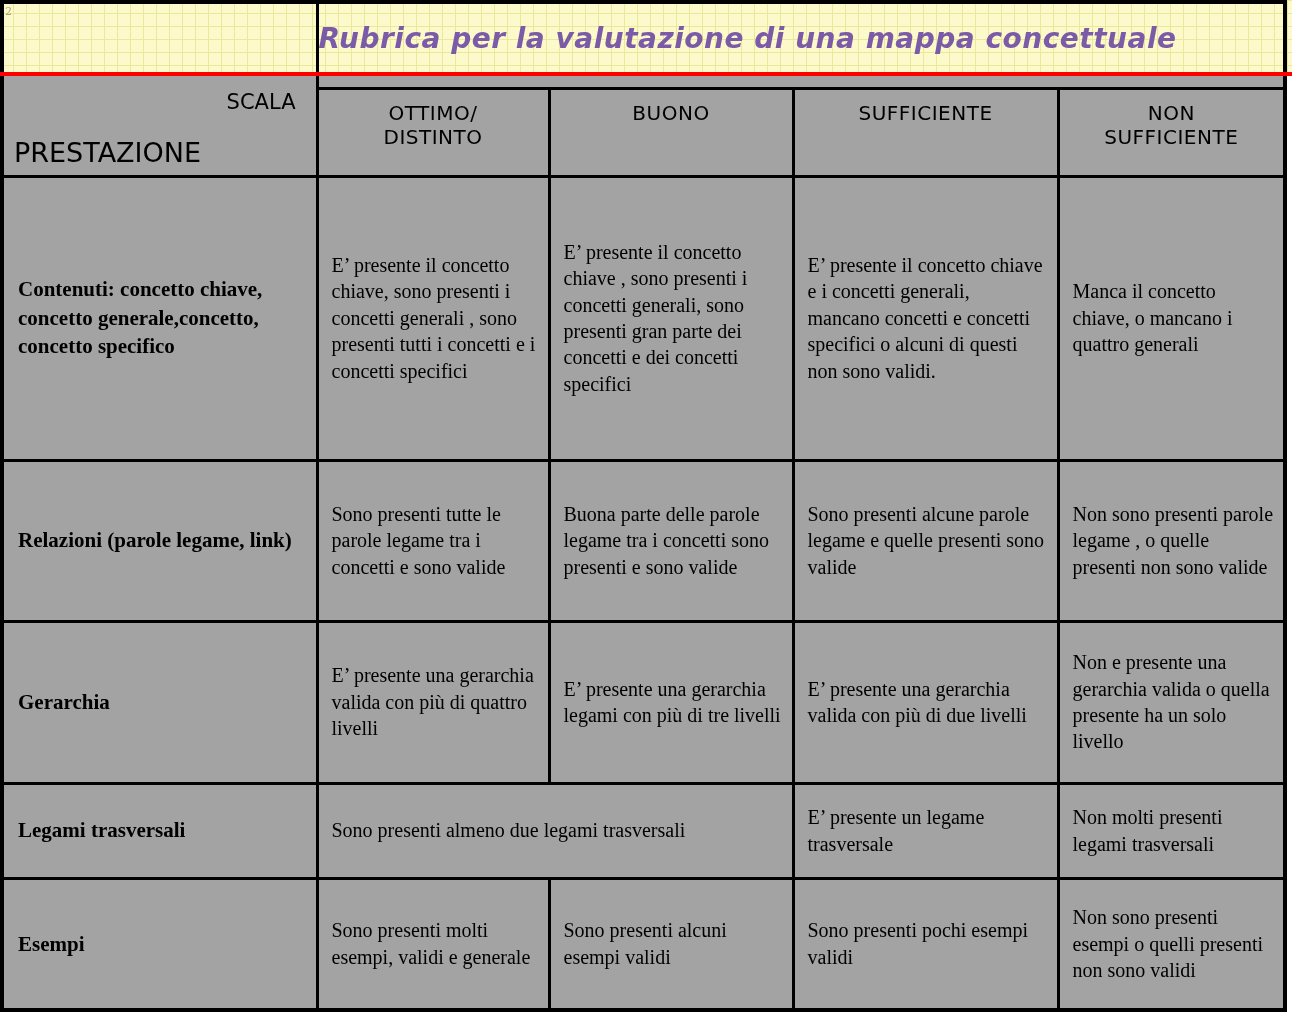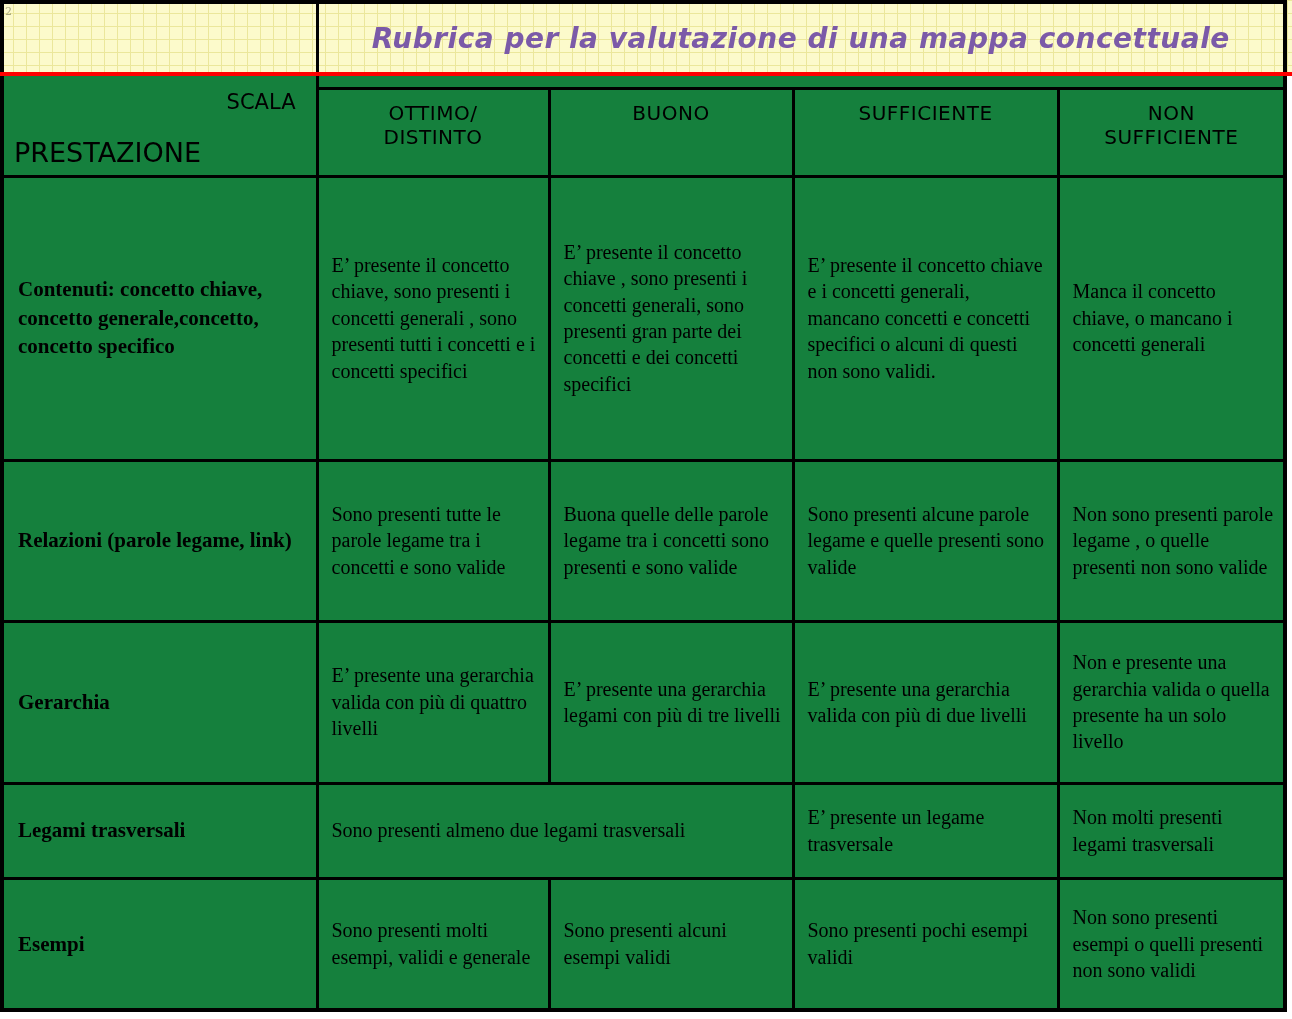--- a/index.html
+++ b/index.html
@@ -20,30 +20,30 @@
   }
   .corner-mark {
     position:absolute; left:5px; top:5px; font-size:11px; color:#8b8b66; opacity:.75;
     font-family:"DejaVu Serif", serif; z-index:3;
   }
   table.rubric {
     position:relative; z-index:2; border-collapse:collapse; table-layout:fixed;
     width:1283px; border:4px solid var(--border-black,#000);
   }
   col.c0{width:315px} col.c1{width:232px} col.c2{width:244px} col.c3{width:265px} col.c4{width:227px}
-  td { border:3px solid var(--border-black,#000); background:#15803d; vertical-align:middle; }
+  td { border:3px solid var(--border-black,#000); background:#a3a3a3; vertical-align:middle; }
 
   
   .banner-cell {
     height:72px; background:transparent;
     border-top:4px solid var(--border-black,#000);
     border-bottom:4px solid var(--divider-red,#ff0000);
   }
   .title-cell {
-    text-align:center; font-size:28px; font-weight:bold; font-style:italic;
+    font-size:28px; font-weight:bold; font-style:italic;
     color:var(--title-text,#7b5aa8); letter-spacing:.5px;
   }
   
   .gap-cell { height:14px; border-top:4px solid var(--divider-red,#ff0000); border-bottom:3px solid var(--border-black,#000); }
 
   
   .scala-cell {
     position:relative; border-top:4px solid var(--divider-red,#ff0000);
   }
   .scala-cell .scala { position:absolute; top:14px; right:20px; font-size:21px; color:#000; }
@@ -103,27 +103,27 @@
       <td class="scale-cell">SUFFICIENTE</td>
       <td class="scale-cell">NON
 SUFFICIENTE</td>
     </tr>
 
     <tr class="r1">
       <td class="row-label">Contenuti: concetto chiave, concetto generale,concetto, concetto specifico</td>
       <td class="desc">E’ presente il concetto chiave, sono presenti i concetti generali , sono presenti tutti i concetti e i concetti specifici</td>
       <td class="desc">E’ presente il concetto chiave , sono presenti i concetti generali, sono presenti gran parte dei concetti e dei concetti specifici</td>
       <td class="desc">E’ presente il concetto chiave e i concetti generali, mancano concetti e concetti specifici o alcuni di questi non sono validi.</td>
-      <td class="desc">Manca il concetto chiave, o mancano i concetti generali</td>
+      <td class="desc">Manca il concetto chiave, o mancano i quattro generali</td>
     </tr>
 
     <tr class="r2">
       <td class="row-label">Relazioni (parole legame, link)</td>
       <td class="desc">Sono presenti tutte le parole legame tra i concetti e sono valide</td>
-      <td class="desc">Buona quelle delle parole legame tra i concetti sono presenti e sono valide</td>
+      <td class="desc">Buona parte delle parole legame tra i concetti sono presenti e sono valide</td>
       <td class="desc">Sono presenti alcune parole legame e quelle presenti sono valide</td>
       <td class="desc">Non sono presenti parole legame , o quelle presenti non sono valide</td>
     </tr>
 
     <tr class="r3">
       <td class="row-label">Gerarchia</td>
       <td class="desc">E’ presente una gerarchia valida con più di quattro livelli</td>
       <td class="desc">E’ presente una gerarchia legami con più di tre livelli</td>
       <td class="desc">E’ presente una gerarchia valida con più di due livelli</td>
       <td class="desc">Non e presente una gerarchia valida o quella presente ha un solo livello</td>

